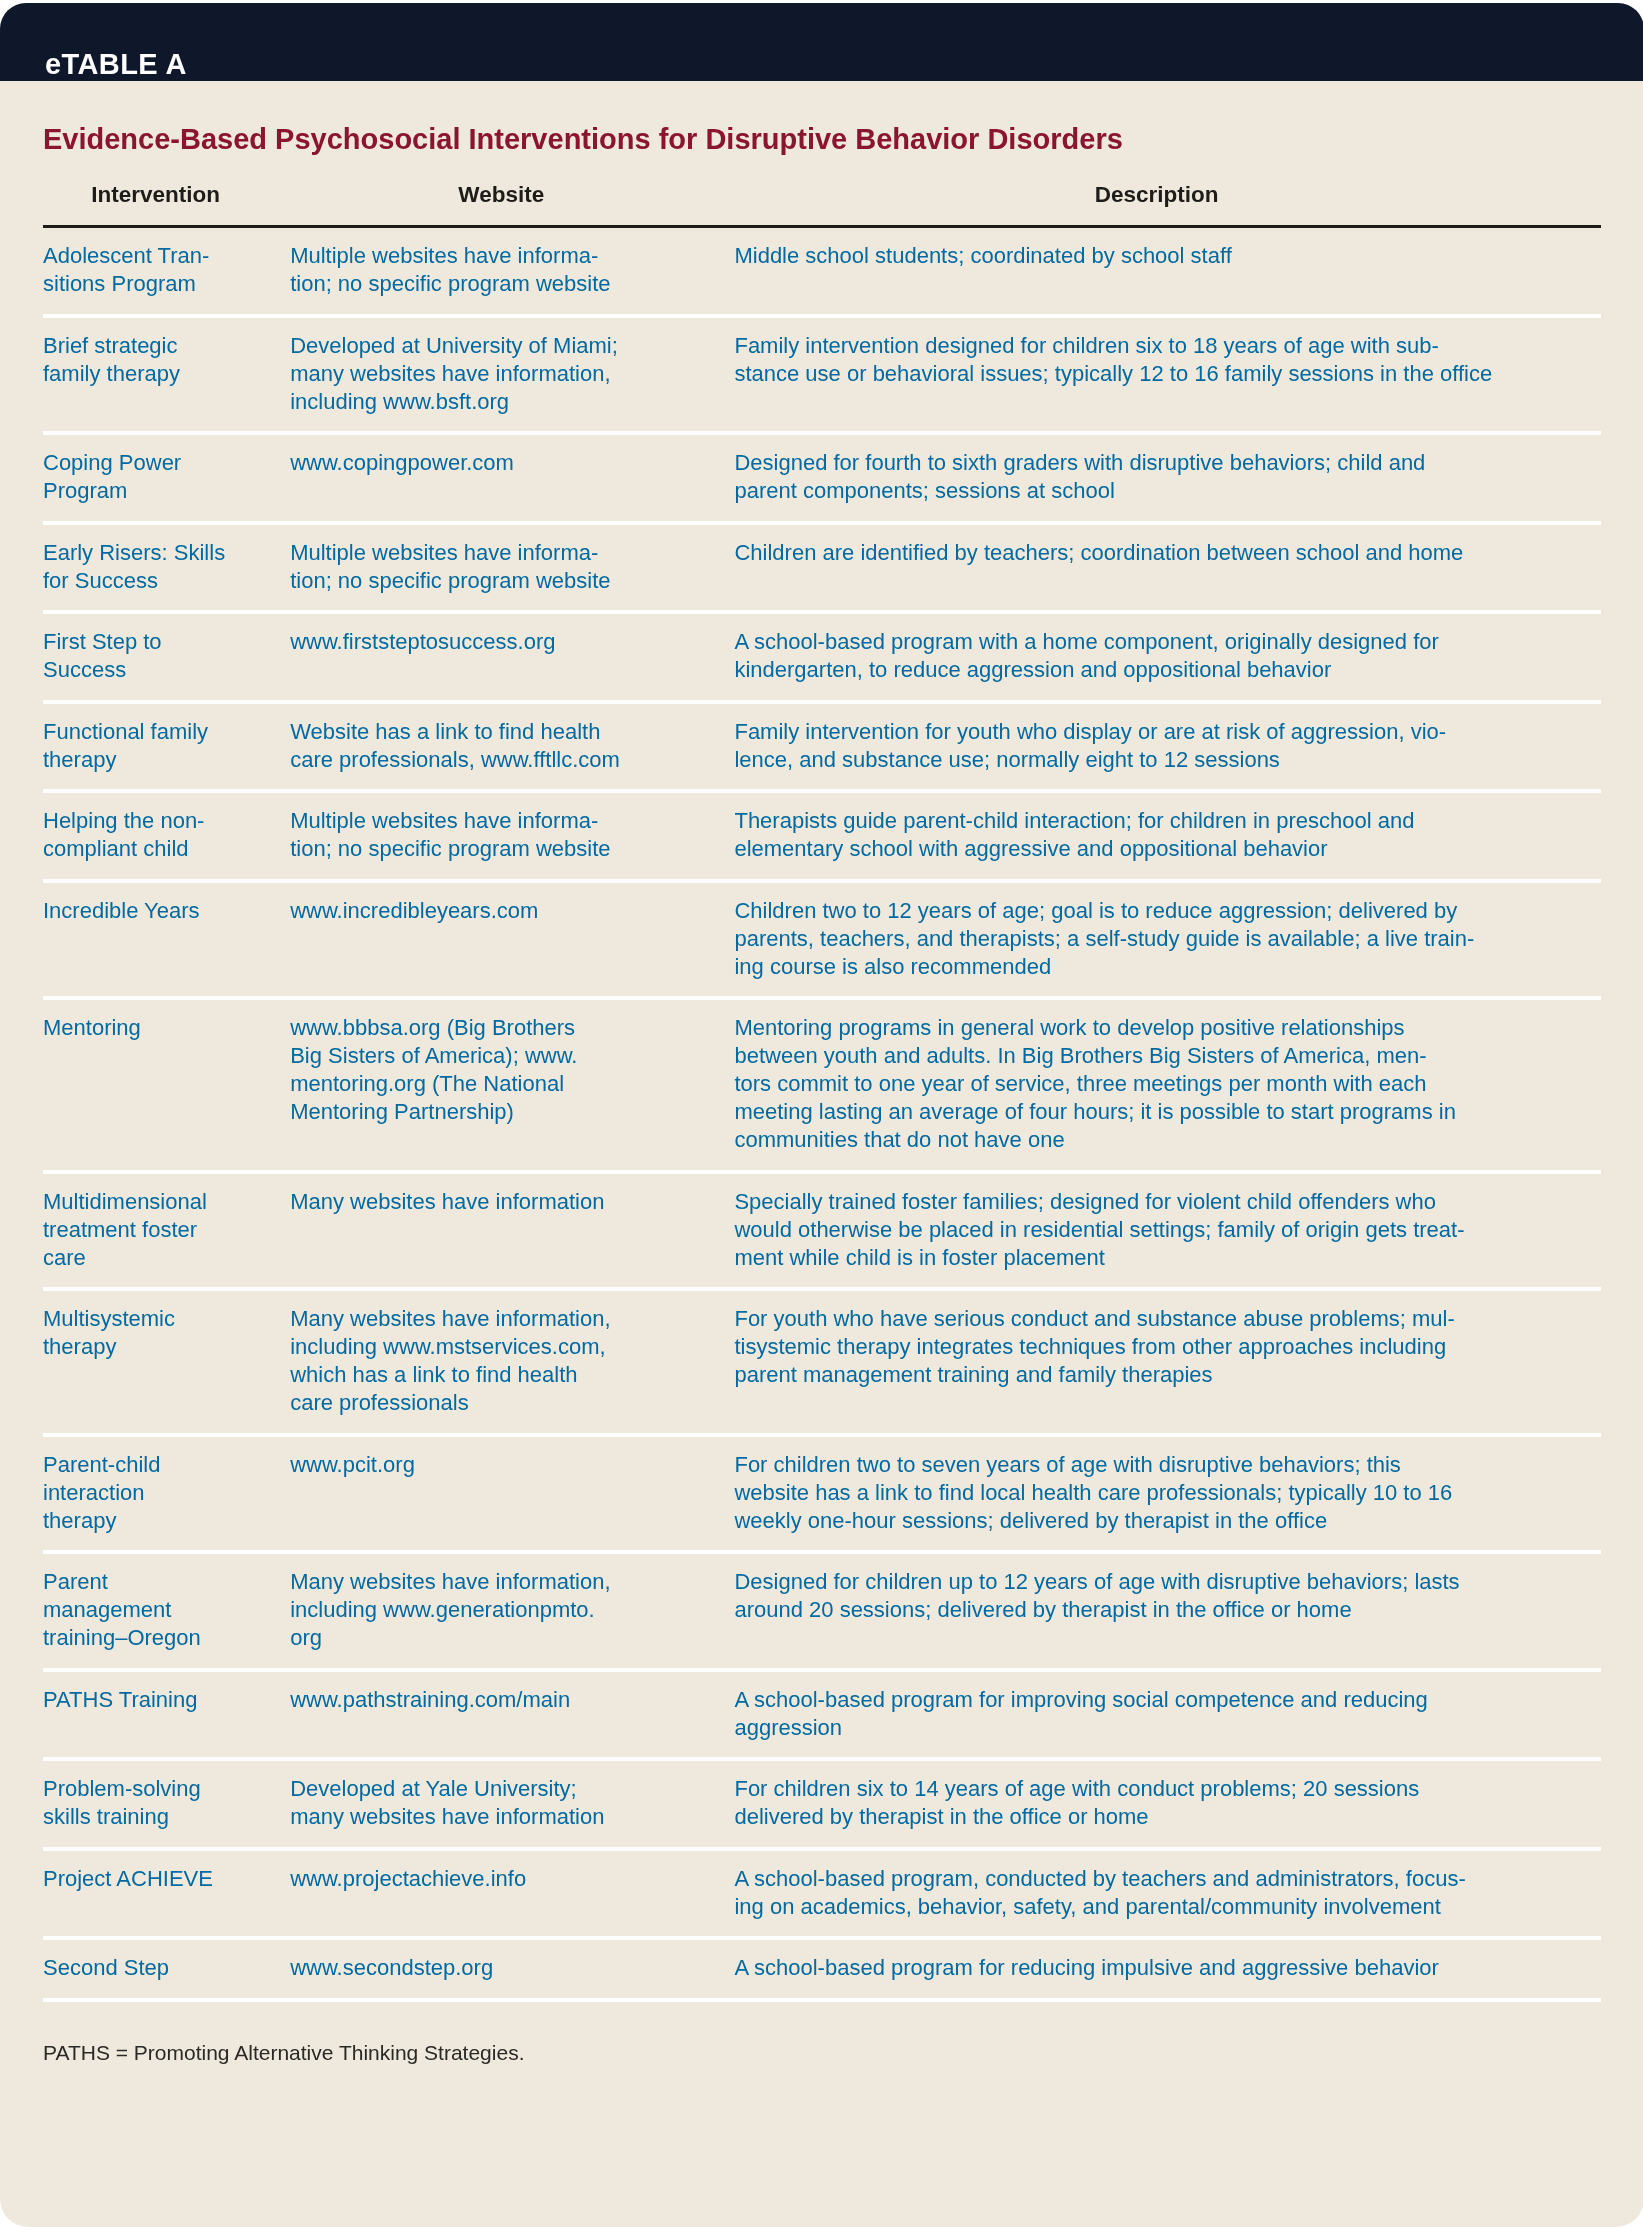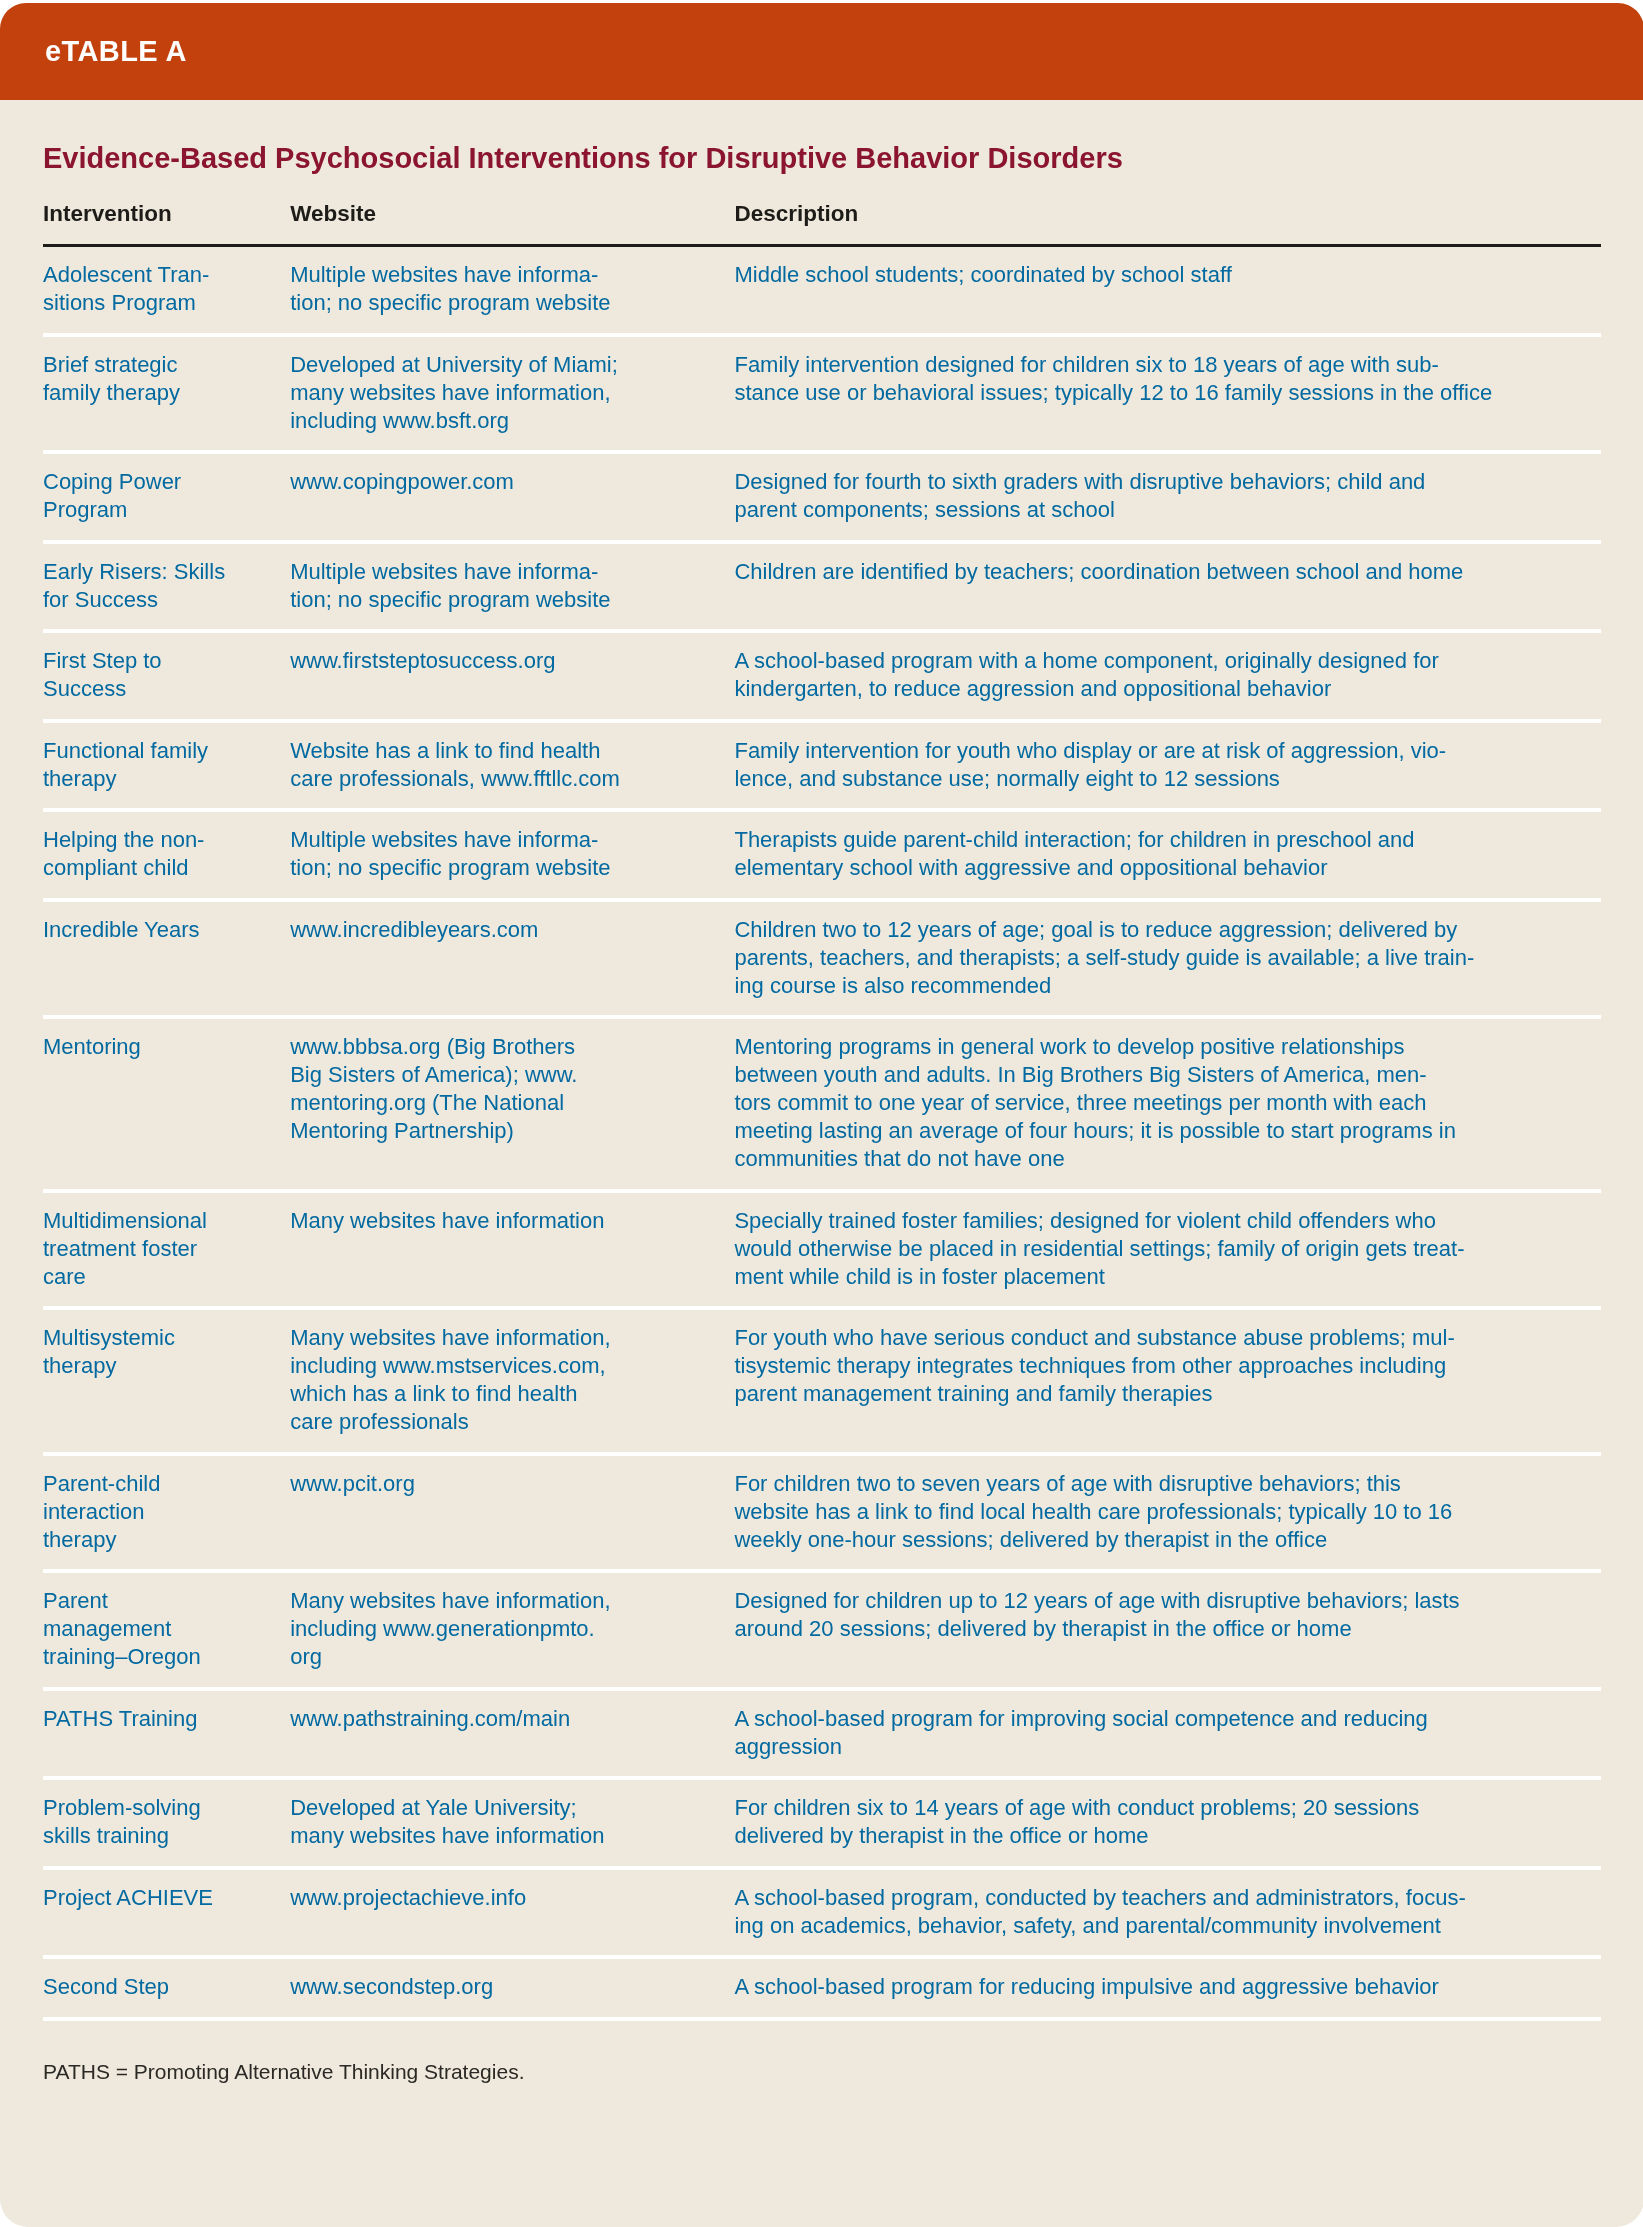--- a/index.html
+++ b/index.html
@@ -10,26 +10,26 @@
   }
   .sheet {
     width: 1644px;
     height: 2227px;
     display: flex;
     flex-direction: column;
     overflow: hidden;
   }
   .tab-bar {
     flex: none;
-    height: 97px;
+    height: 78px;
     margin-top: 3.1px;
-    background: #c2410c;
+    background: #0f172a;
     border-radius: 26px 26px 0 0;
     display: flex;
-    align-items: center;
+    align-items: flex-end;
   }
   .tab-label {
     color: #ffffff;
     font-size: 29px;
     font-weight: bold;
     padding-left: 45px;
     letter-spacing: 0.4px;
   }
   .body {
     flex: 1;
@@ -48,21 +48,21 @@
   }
   table.etable {
     width: 100%;
     border-collapse: collapse;
     table-layout: fixed;
   }
   col.c1 { width: 247px; }
   col.c2 { width: 444px; }
   col.c3 { width: 866px; }
   .etable th {
-    text-align: left;
+    text-align: center;
     vertical-align: bottom;
     font-size: 22.5px;
     font-weight: bold;
     color: #1e1c19;
     padding: 0 22px 17px 0;
     border-bottom: 3.9px solid #1e1c19;
   }
   .etable td {
     vertical-align: top;
     font-size: 22px;

